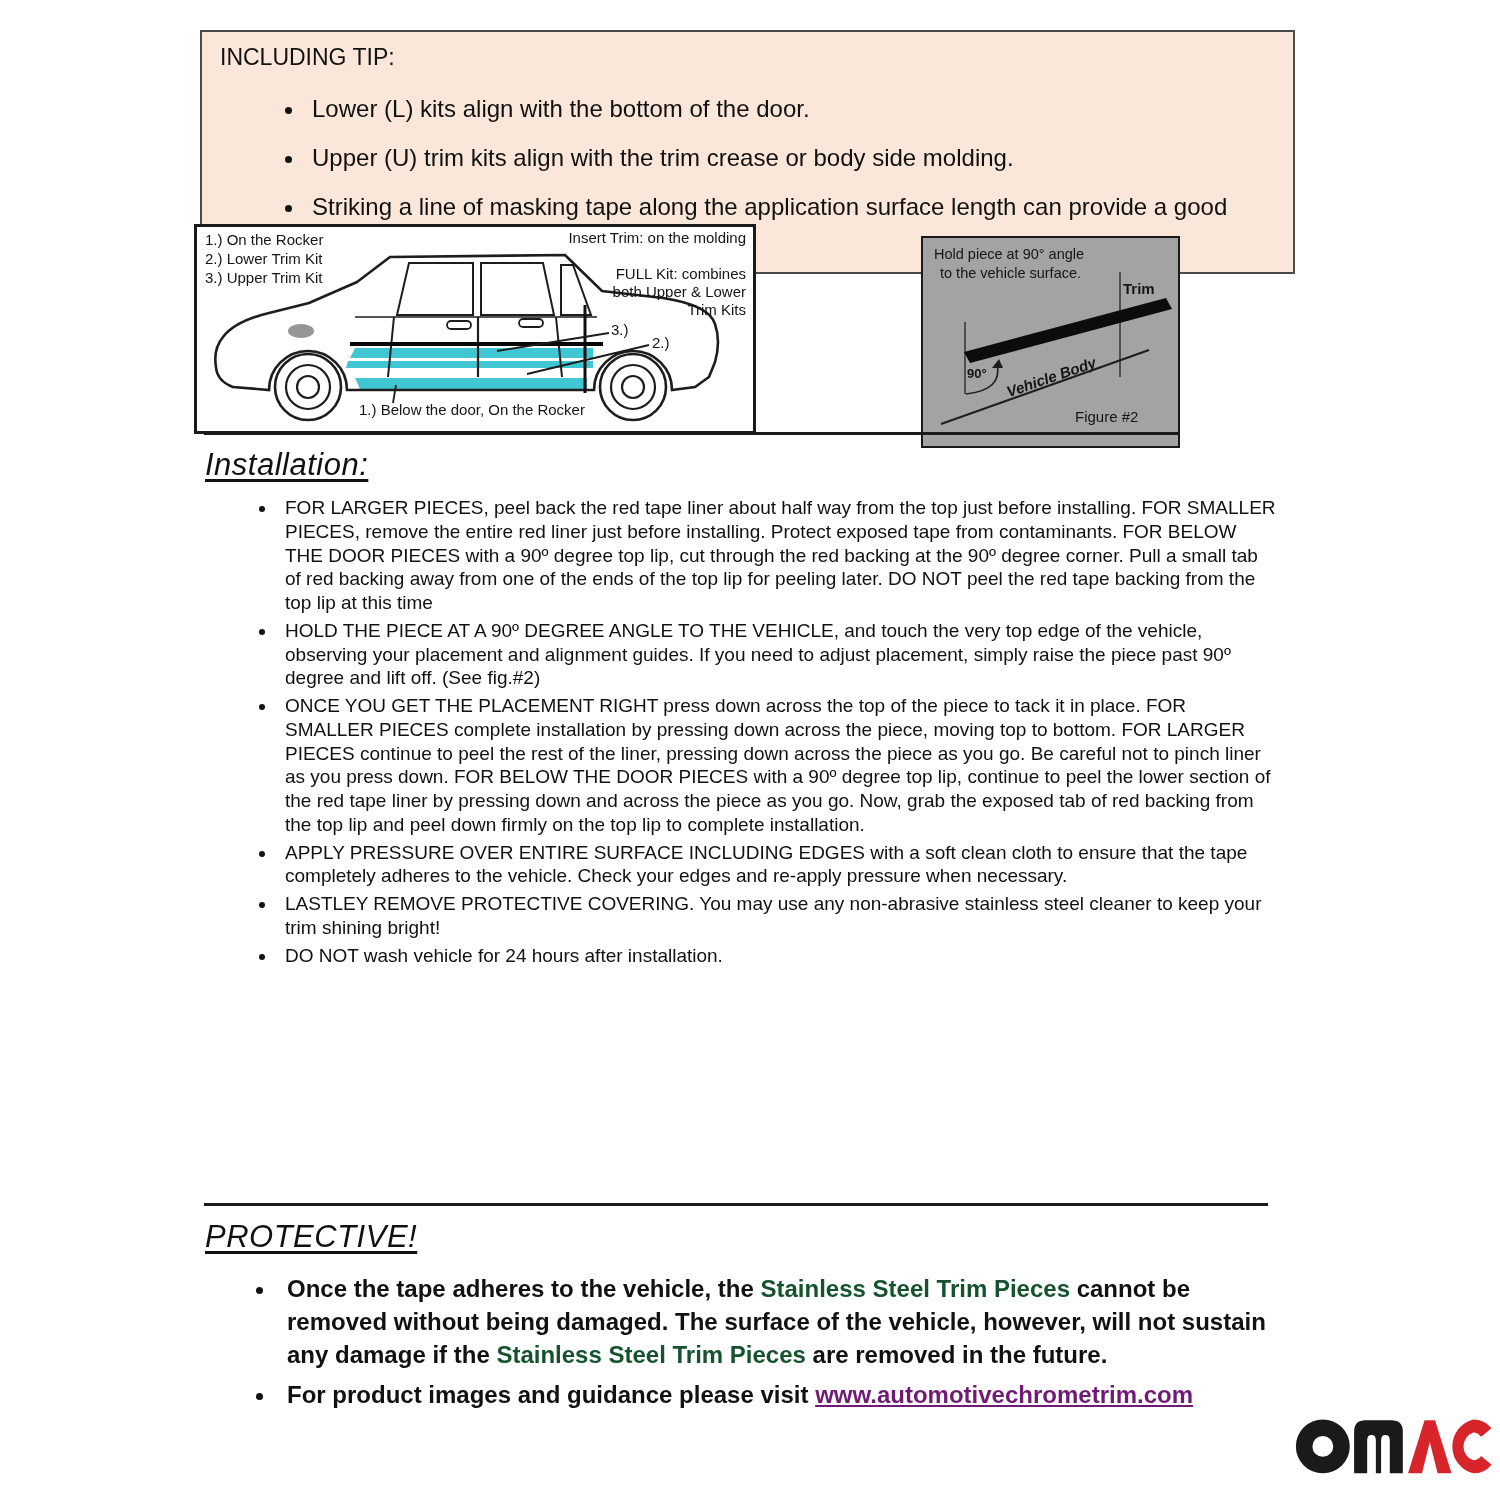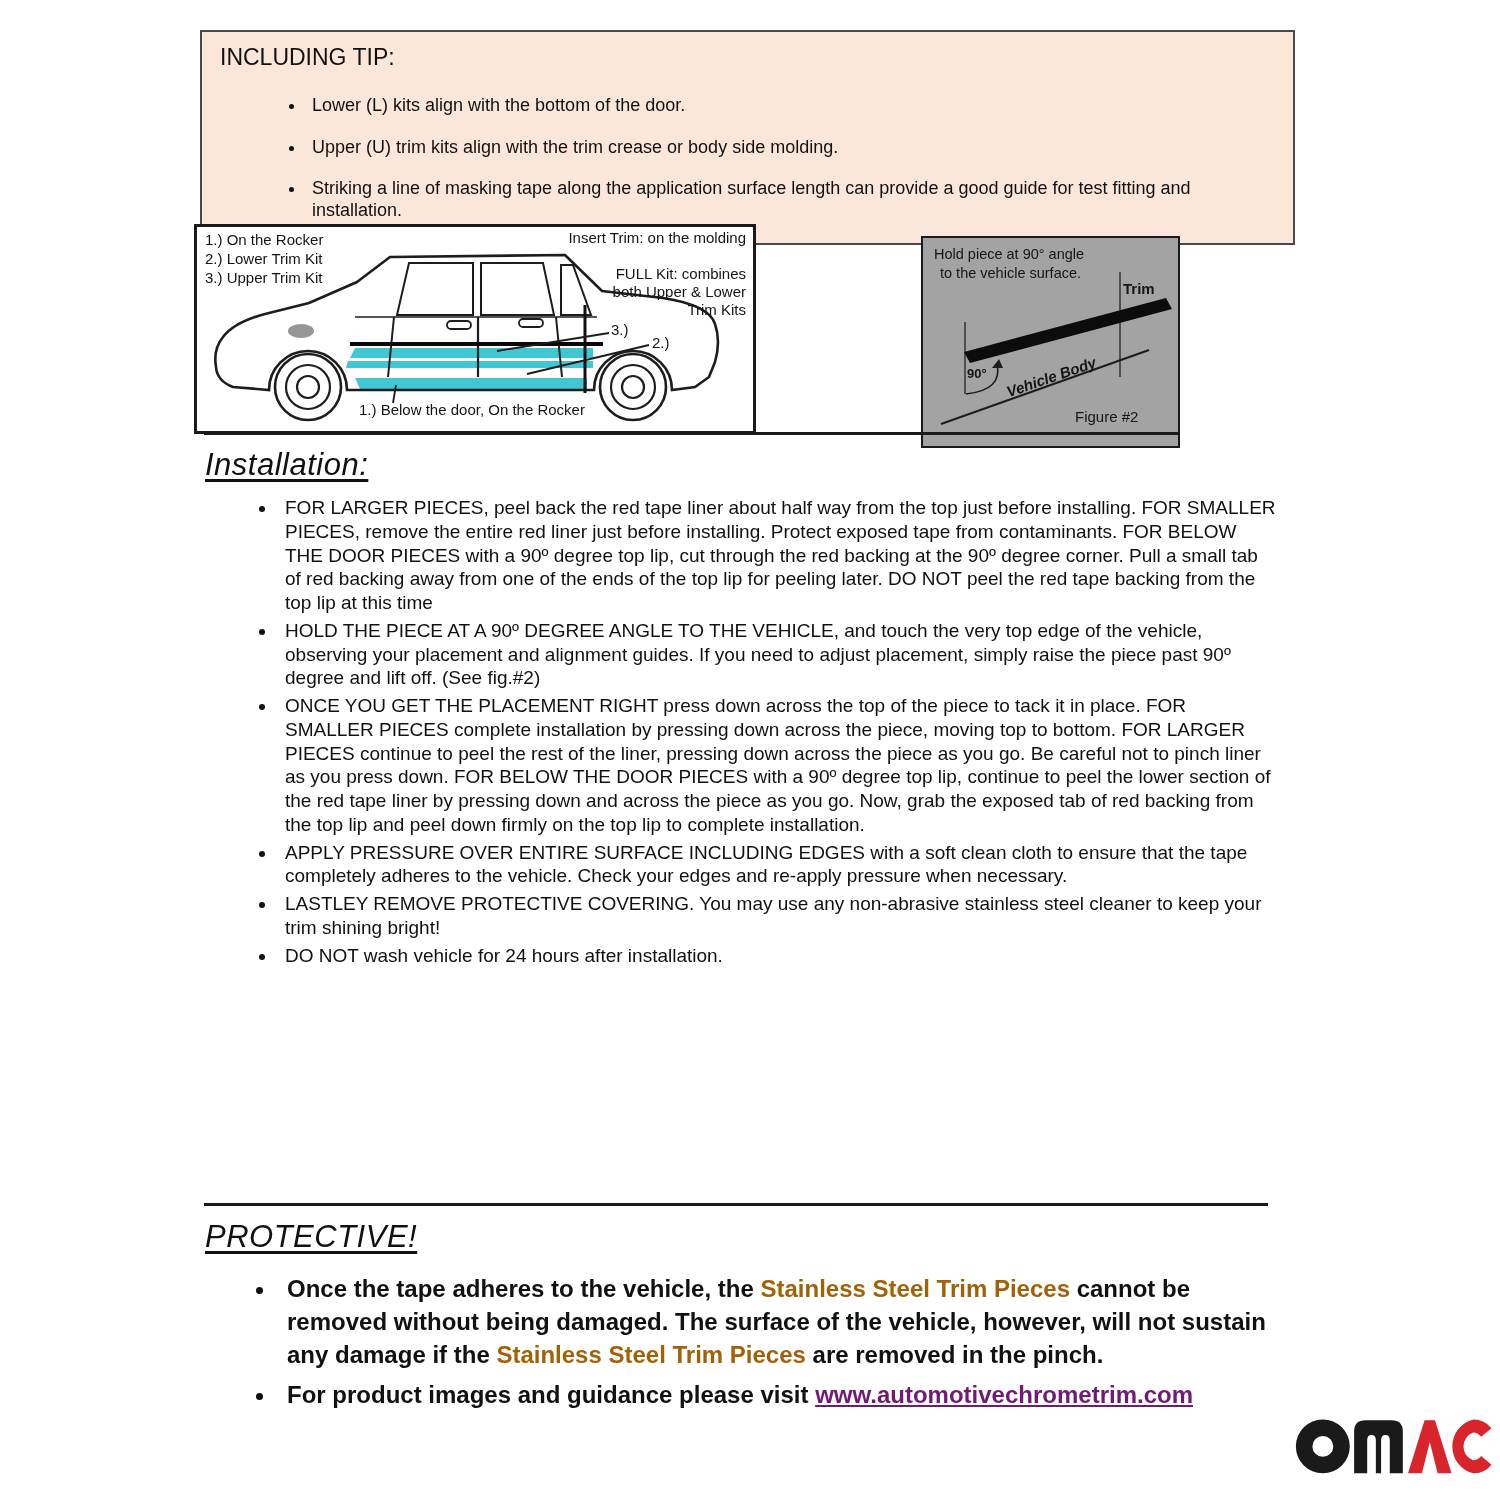--- a/index.html
+++ b/index.html
@@ -11,21 +11,21 @@
   .abs{position:absolute;}
 
   
   .tip-box{
     left:200px;top:30px;width:1059px;
     background:#fae7d9;border:2px solid #4a4a4a;
     padding:8px 16px 20px 16px;box-sizing:content-box;
   }
   .tip-title{font-size:23px;margin:4px 0 0 2px;}
   .tip-box ul{margin:24px 0 0 0;padding-left:88px;}
-  .tip-box li{font-size:18px;line-height:1.2;margin-bottom:20px;padding-left:6px;}
+  .tip-box li{font-size:24px;line-height:1.2;margin-bottom:20px;padding-left:6px;}
   .tip-box li:last-child{margin-bottom:2px;}
 
   
   .car-box{left:194px;top:224px;width:556px;height:204px;border:3px solid #1a1a1a;background:#fff;}
   .fig2-box{left:921px;top:236px;width:255px;height:208px;border:2px solid #1a1a1a;background:#a3a3a3;}
   svg text{fill:#151515;}
 
   .rule{background:#1a1a1a;height:3px;}
   .rule1{left:204px;top:432px;width:975px;}
   .rule2{left:204px;top:1203px;width:1064px;}
@@ -36,21 +36,21 @@
   }
   .install-heading{left:205px;top:447px;}
   .important-heading{left:205px;top:1219px;}
 
   .install-list{left:243px;top:496px;width:1000px;}
   .install-list li{font-size:19px;line-height:1.25;margin-bottom:4px;padding-left:8px;}
   .install-list,.important-list{margin:0;padding-left:34px;list-style:disc outside;}
 
   .important-list{left:243px;top:1272px;width:1005px;font-weight:bold;}
   .important-list li{font-size:24px;line-height:1.375;margin-bottom:7px;padding-left:10px;}
-  .important-list .red{color:#a16207;}
+  .important-list .red{color:#14532d;}
   .important-list .link{color:#701a75;text-decoration:underline;cursor:pointer;}
 
   .logo{left:1295px;top:1403px;width:200px;height:92px;}
 </style>
 </head>
 <body>
 
 <div class="abs tip-box">
   <div class="tip-title">INCLUDING TIP:</div>
   <ul>
@@ -138,21 +138,21 @@
   <li>ONCE YOU GET THE PLACEMENT RIGHT press down across the top of the piece to tack it in place.  FOR SMALLER PIECES complete installation by pressing down across the piece, moving top to bottom. FOR LARGER PIECES continue to peel the rest of the liner, pressing down across the piece as you go. Be careful not to pinch liner as you press down. FOR BELOW THE DOOR PIECES with a 90º degree top lip, continue to peel the lower section of the red tape liner by pressing down and across the piece as you go. Now, grab the exposed tab of red backing from the top lip and peel down firmly on the top lip to complete installation.</li>
   <li>APPLY PRESSURE OVER ENTIRE SURFACE INCLUDING EDGES with a soft clean cloth to ensure that the tape completely adheres to the vehicle. Check your edges and re-apply pressure when necessary.</li>
   <li>LASTLEY REMOVE PROTECTIVE COVERING. You may use any non-abrasive stainless steel cleaner to keep your trim shining bright!</li>
   <li>DO NOT wash vehicle for 24 hours after installation.</li>
 </ul>
 
 <div class="abs rule rule2"></div>
 
 <div class="abs section-heading important-heading">PROTECTIVE!</div>
 <ul class="abs important-list">
-  <li><span>Once the tape adheres to the vehicle, the </span><span class="red">Stainless Steel Trim Pieces</span><span> cannot be removed without being damaged. The surface of the vehicle, however, will not sustain any damage if the </span><span class="red">Stainless Steel Trim Pieces</span><span> are removed in the pinch.</span></li>
+  <li><span>Once the tape adheres to the vehicle, the </span><span class="red">Stainless Steel Trim Pieces</span><span> cannot be removed without being damaged. The surface of the vehicle, however, will not sustain any damage if the </span><span class="red">Stainless Steel Trim Pieces</span><span> are removed in the future.</span></li>
   <li><span>For product images and guidance please visit </span><span class="link">www.automotivechrometrim.com</span></li>
 </ul>
 
 <div class="abs logo">
   <svg width="200" height="92" viewBox="0 0 230 100">
     <title>OMAC</title>
 
     <path d="M 32,16 A 31,31 0 1 0 32,78 A 31,31 0 1 0 32,16 Z M 32,35 A 12,12 0 1 1 32,59 A 12,12 0 1 1 32,35 Z" fill="#1a1a1a" fill-rule="evenodd"></path>
 
     <path d="M 68,78 L 68,30 Q 68,17 81,17 L 111,17 Q 124,17 124,30 L 124,78 L 109,78 L 109,40 Q 109,34 104,34 Q 99,34 99,40 L 99,78 L 93,78 L 93,40 Q 93,34 88,34 Q 83,34 83,40 L 83,78 Z" fill="#1a1a1a"></path>

